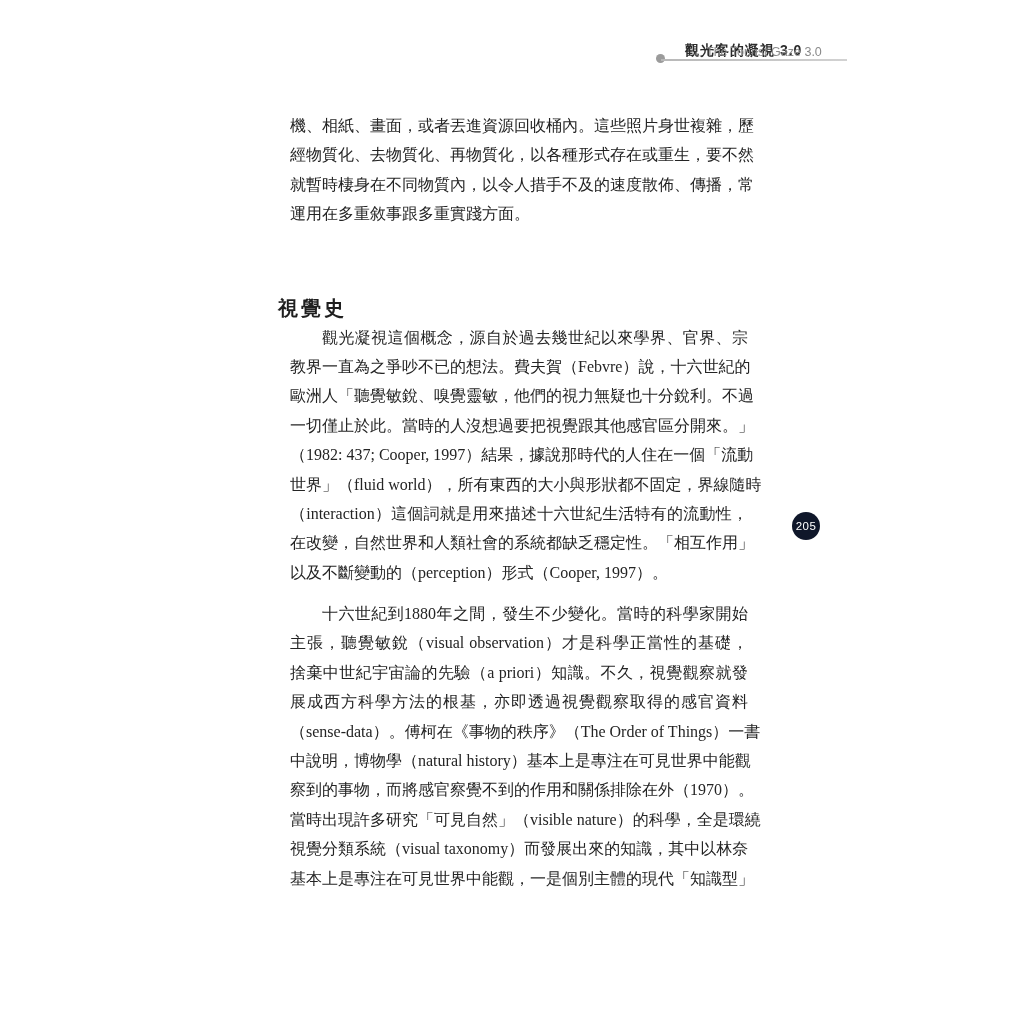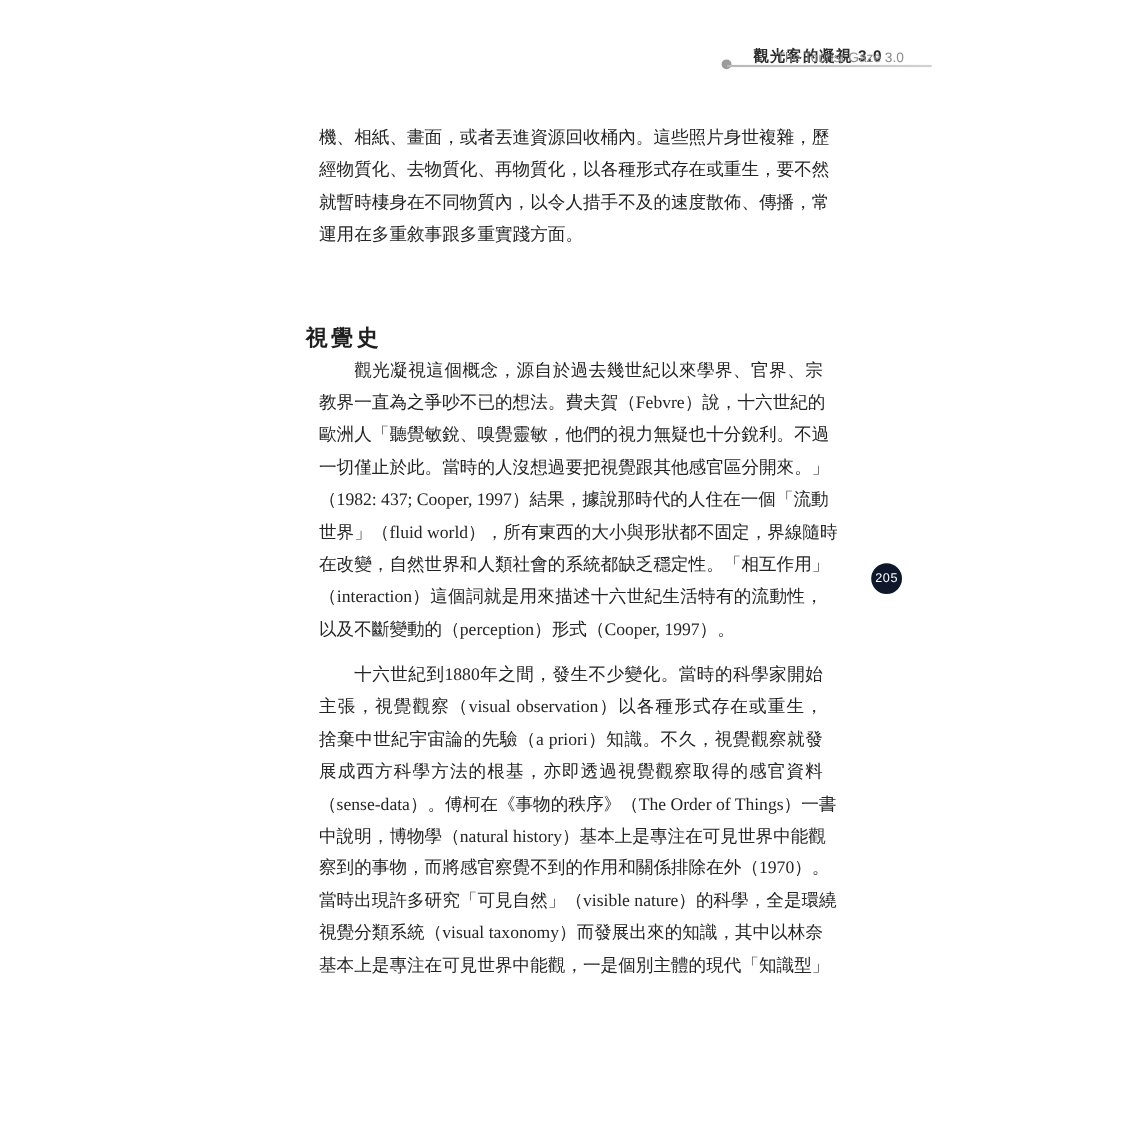--- a/index.html
+++ b/index.html
@@ -123,27 +123,27 @@
         <div class="line para-end">運用在多重敘事跟多重實踐方面。</div>
       </div>
       <div class="section-heading">視覺史</div>
       <div class="para para-3">
         <div class="line indent">觀光凝視這個概念，源自於過去幾世紀以來學界、官界、宗</div>
         <div class="line">教界一直為之爭吵不已的想法。費夫賀（Febvre）說，十六世紀的</div>
         <div class="line">歐洲人「聽覺敏銳、嗅覺靈敏，他們的視力無疑也十分銳利。不過</div>
         <div class="line">一切僅止於此。當時的人沒想過要把視覺跟其他感官區分開來。」</div>
         <div class="line">（1982: 437; Cooper, 1997）結果，據說那時代的人住在一個「流動</div>
         <div class="line">世界」（fluid world），所有東西的大小與形狀都不固定，界線隨時</div>
+        <div class="line">（interaction）這個詞就是用來描述十六世紀生活特有的流動性，</div>
         <div class="line">在改變，自然世界和人類社會的系統都缺乏穩定性。「相互作用」</div>
-        <div class="line">（interaction）這個詞就是用來描述十六世紀生活特有的流動性，</div>
         <div class="line para-end">以及不斷變動的（perception）形式（Cooper, 1997）。</div>
       </div>
       <div class="para para-4">
         <div class="line indent">十六世紀到1880年之間，發生不少變化。當時的科學家開始</div>
-        <div class="line">主張，視覺觀察（visual observation）以各種形式存在或重生，</div>
+        <div class="line">主張，聽覺敏銳（visual observation）才是科學正當性的基礎，</div>
         <div class="line">捨棄中世紀宇宙論的先驗（a priori）知識。不久，視覺觀察就發</div>
         <div class="line">展成西方科學方法的根基，亦即透過視覺觀察取得的感官資料</div>
         <div class="line">（sense-data）。傅柯在《事物的秩序》（The Order of Things）一書</div>
         <div class="line">中說明，博物學（natural history）基本上是專注在可見世界中能觀</div>
         <div class="line">察到的事物，而將感官察覺不到的作用和關係排除在外（1970）。</div>
         <div class="line">當時出現許多研究「可見自然」（visible nature）的科學，全是環繞</div>
         <div class="line">視覺分類系統（visual taxonomy）而發展出來的知識，其中以林奈</div>
         <div class="line">基本上是專注在可見世界中能觀，一是個別主體的現代「知識型」</div>
       </div>
     </div>

